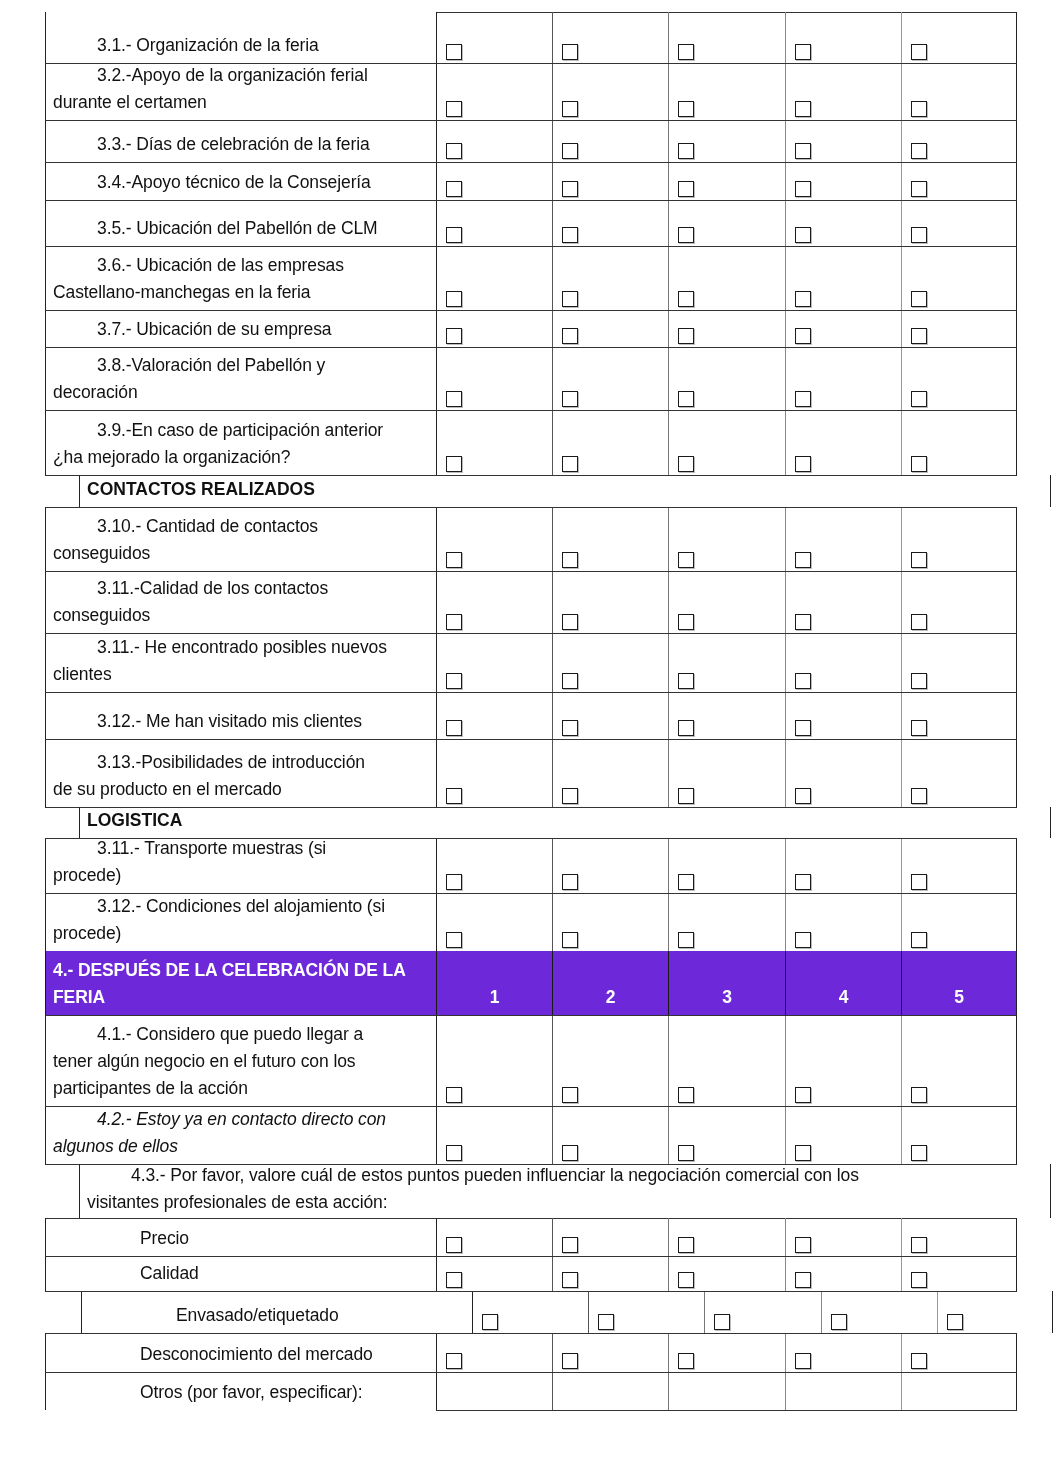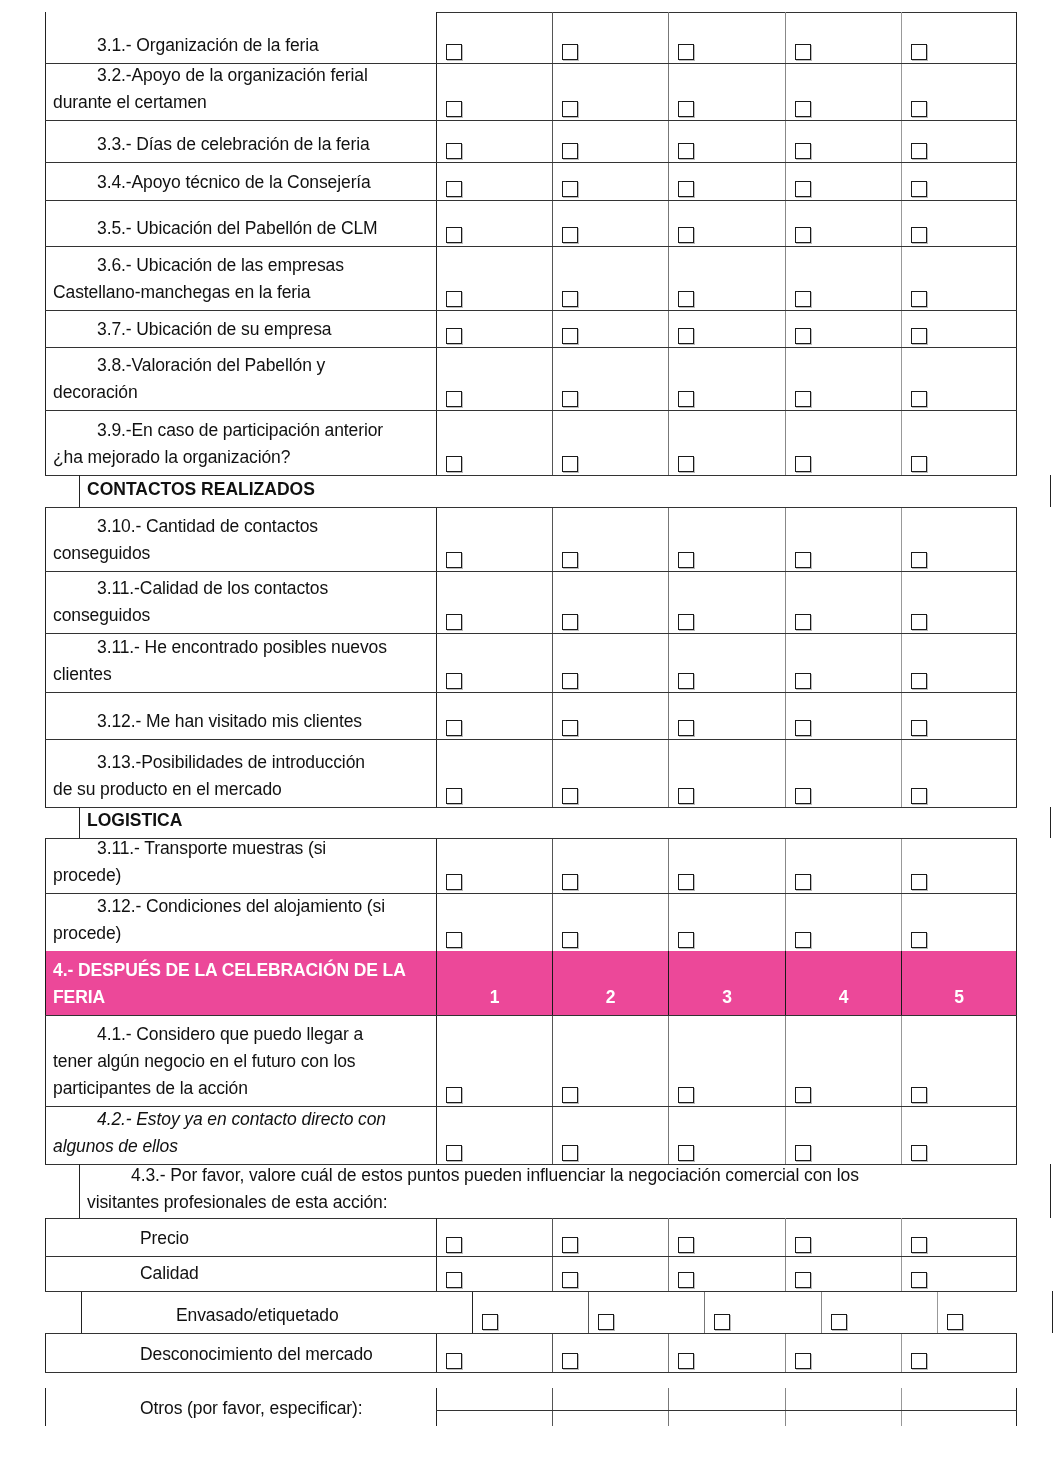--- a/index.html
+++ b/index.html
@@ -421,21 +421,21 @@
       </div>
       <div class="cell rate r4">
         <div class="cb" role="checkbox"></div>
       </div>
       <div class="cell rate r5">
         <div class="cb" role="checkbox"></div>
       </div>
     </div>
     <div class="hline" style="top: 838px; left: 45px; width: 972px; right: auto;"></div>
     <div class="hline" style="top: 893px; left: 45px; width: 972px; right: auto;"></div>
-    <div class="row header-row" style="top: 951px; height: 64px; background: #ec4899;">
+    <div class="row header-row" style="top: 951px; height: 64px; background: #6d28d9;">
       <div class="cell label-cell">
         <div class="label-text">
           <div>4.- DESPUÉS DE LA CELEBRACIÓN DE LA</div>
           <div>FERIA</div>
         </div>
       </div>
       <div class="cell rate r1">
         <div class="num">1</div>
       </div>
       <div class="cell rate r2">
@@ -591,21 +591,21 @@
       <div class="cell rate r3">
         <div class="cb" role="checkbox"></div>
       </div>
       <div class="cell rate r4">
         <div class="cb" role="checkbox"></div>
       </div>
       <div class="cell rate r5">
         <div class="cb" role="checkbox"></div>
       </div>
     </div>
-    <div class="row" style="top: 1372px; height: 38px; margin-top: 16px;">
+    <div class="row" style="top: 1372px; height: 38px;">
       <div class="cell label-cell">
         <div class="label-text sub">
           <div><span>Otros (por favor, especificar):</span></div>
         </div>
       </div>
       <div class="cell rate r1"></div>
       <div class="cell rate r2"></div>
       <div class="cell rate r3"></div>
       <div class="cell rate r4"></div>
       <div class="cell rate r5"></div>

